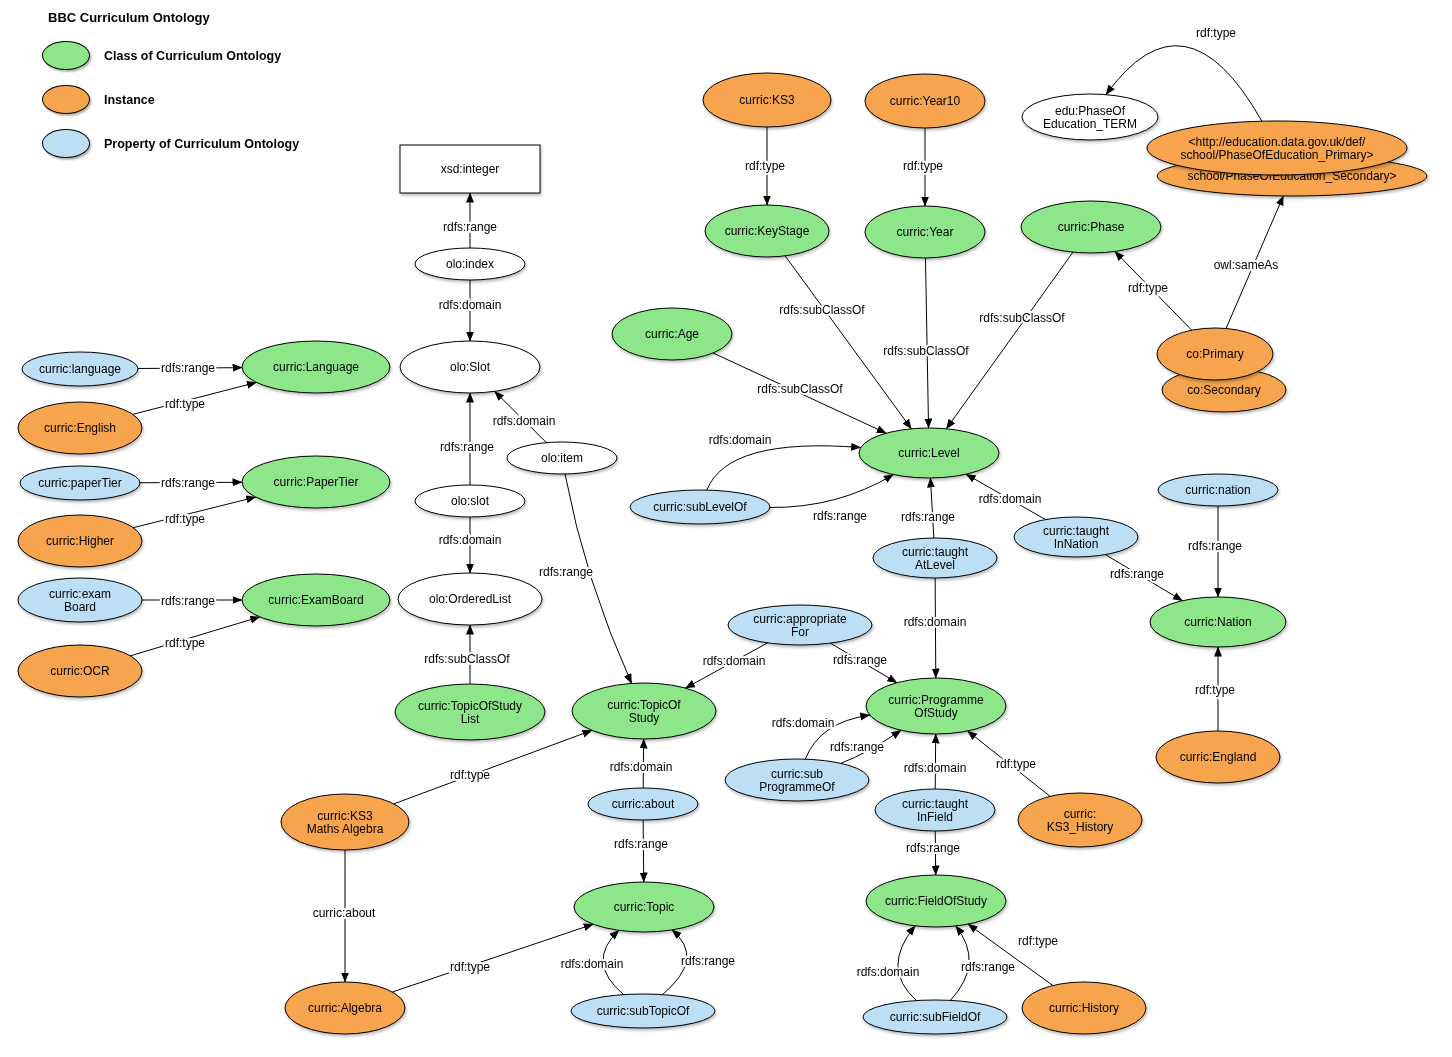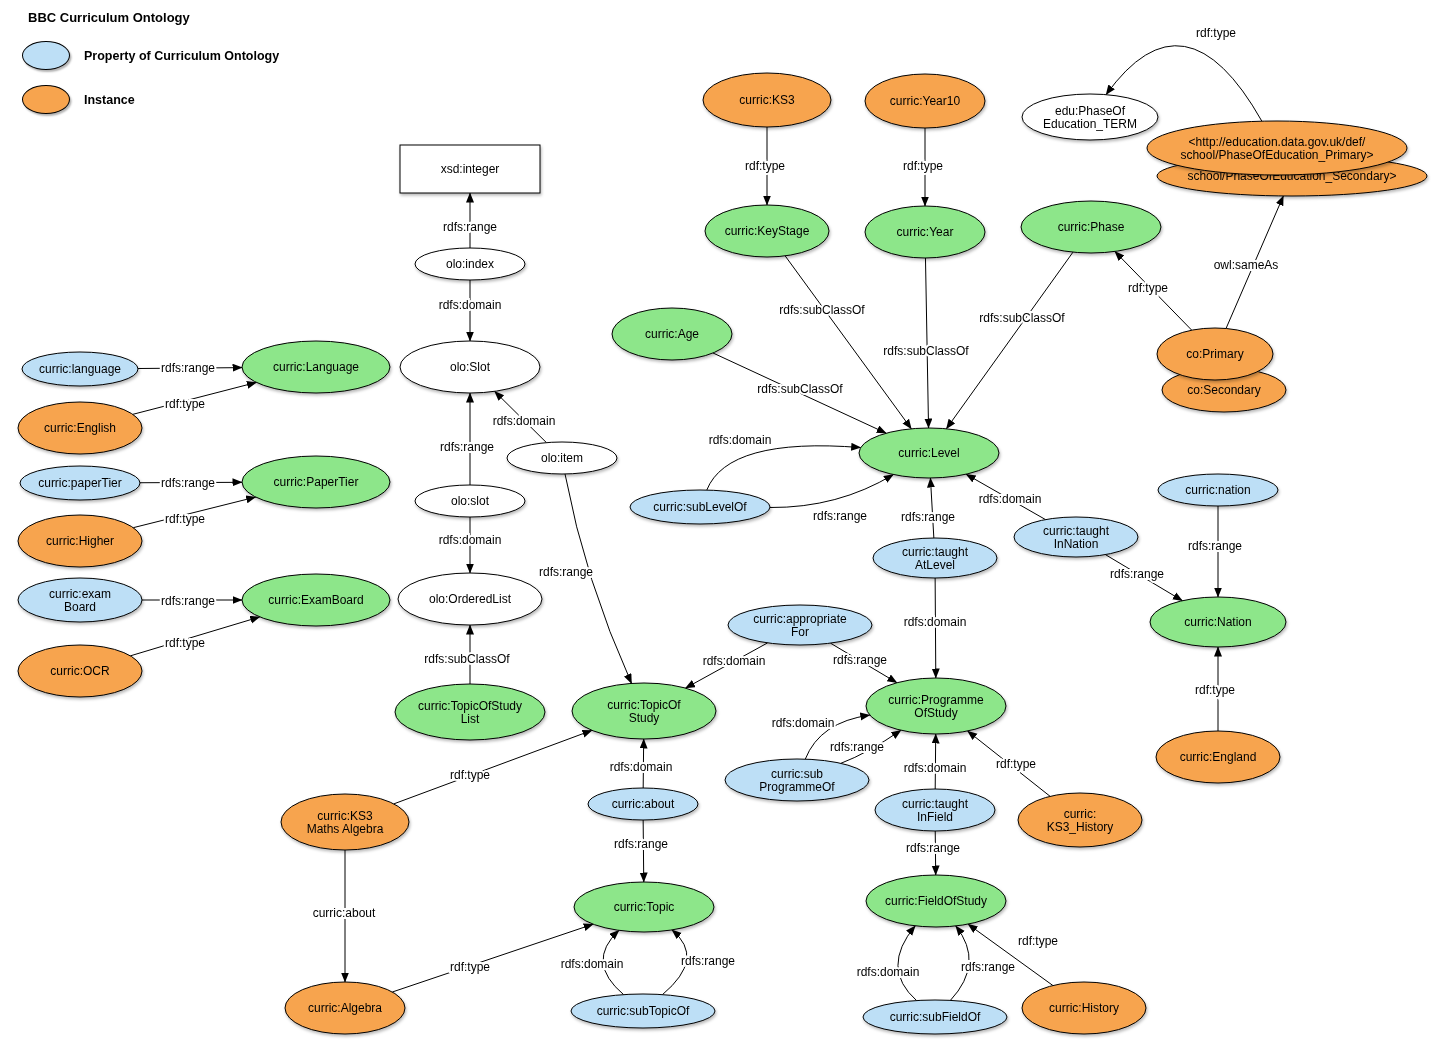--- a/index.html
+++ b/index.html
@@ -3,21 +3,21 @@
 <meta charset="utf-8">
 <style>
   html,body{margin:0;padding:0;background:#fff;font-family:"Liberation Sans",sans-serif;}
   #canvas{position:relative;width:1452px;height:1057px;background:#ffffff;overflow:hidden;}
   svg{position:absolute;left:0;top:0;}
   .node-shape{stroke:#000;stroke-width:1;filter:drop-shadow(1.5px 2px 1.5px rgba(0,0,0,0.28));}
   .node-label{font-size:12px;fill:#000;font-family:"Liberation Sans",sans-serif;}
   .edge-line{fill:none;stroke:#000;stroke-width:1;}
   .edge-label{font-size:12px;fill:#000;stroke:#fff;stroke-width:4px;paint-order:stroke;
               font-family:"Liberation Sans",sans-serif;}
-  #legend{position:absolute;left:22px;top:6px;}
+  #legend{position:absolute;left:42px;top:6px;}
   #diagram-title{font-weight:bold;font-size:13px;margin:4px 0 16px 6px;color:#000;}
   .legend-item{display:flex;align-items:center;margin-bottom:15px;}
   .legend-swatch{width:46px;height:27px;border:1px solid #000;border-radius:50%;
                  box-shadow:1.5px 2px 2px rgba(0,0,0,0.3);flex:0 0 auto;}
   .legend-label{font-weight:bold;font-size:12.5px;margin-left:14px;color:#000;}
 </style>
 </head>
 <body>
 
 <div id="canvas">
@@ -318,21 +318,25 @@
         <text x="470" y="971" class="edge-label" text-anchor="middle">rdf:type</text>
         <text x="592" y="968" class="edge-label" text-anchor="middle">rdfs:domain</text>
         <text x="708" y="965" class="edge-label" text-anchor="middle">rdfs:range</text>
       </g>
     </svg>
 
   <div id="legend">
     <div id="diagram-title">BBC Curriculum Ontology</div>
 
     <div class="legend-item">
-      <span class="legend-swatch" style="background: rgb(189, 223, 246);"></span>
-      <span class="legend-label">Property of Curriculum Ontology</span>
+      <span class="legend-swatch" style="background: rgb(141, 230, 138);"></span>
+      <span class="legend-label">Class of Curriculum Ontology</span>
     </div>
     <div class="legend-item">
       <span class="legend-swatch" style="background: rgb(247, 164, 78);"></span>
       <span class="legend-label">Instance</span>
     </div>
+    <div class="legend-item">
+      <span class="legend-swatch" style="background: rgb(189, 223, 246);"></span>
+      <span class="legend-label">Property of Curriculum Ontology</span>
+    </div>
   </div>
 </div>
 
 </body></html>

